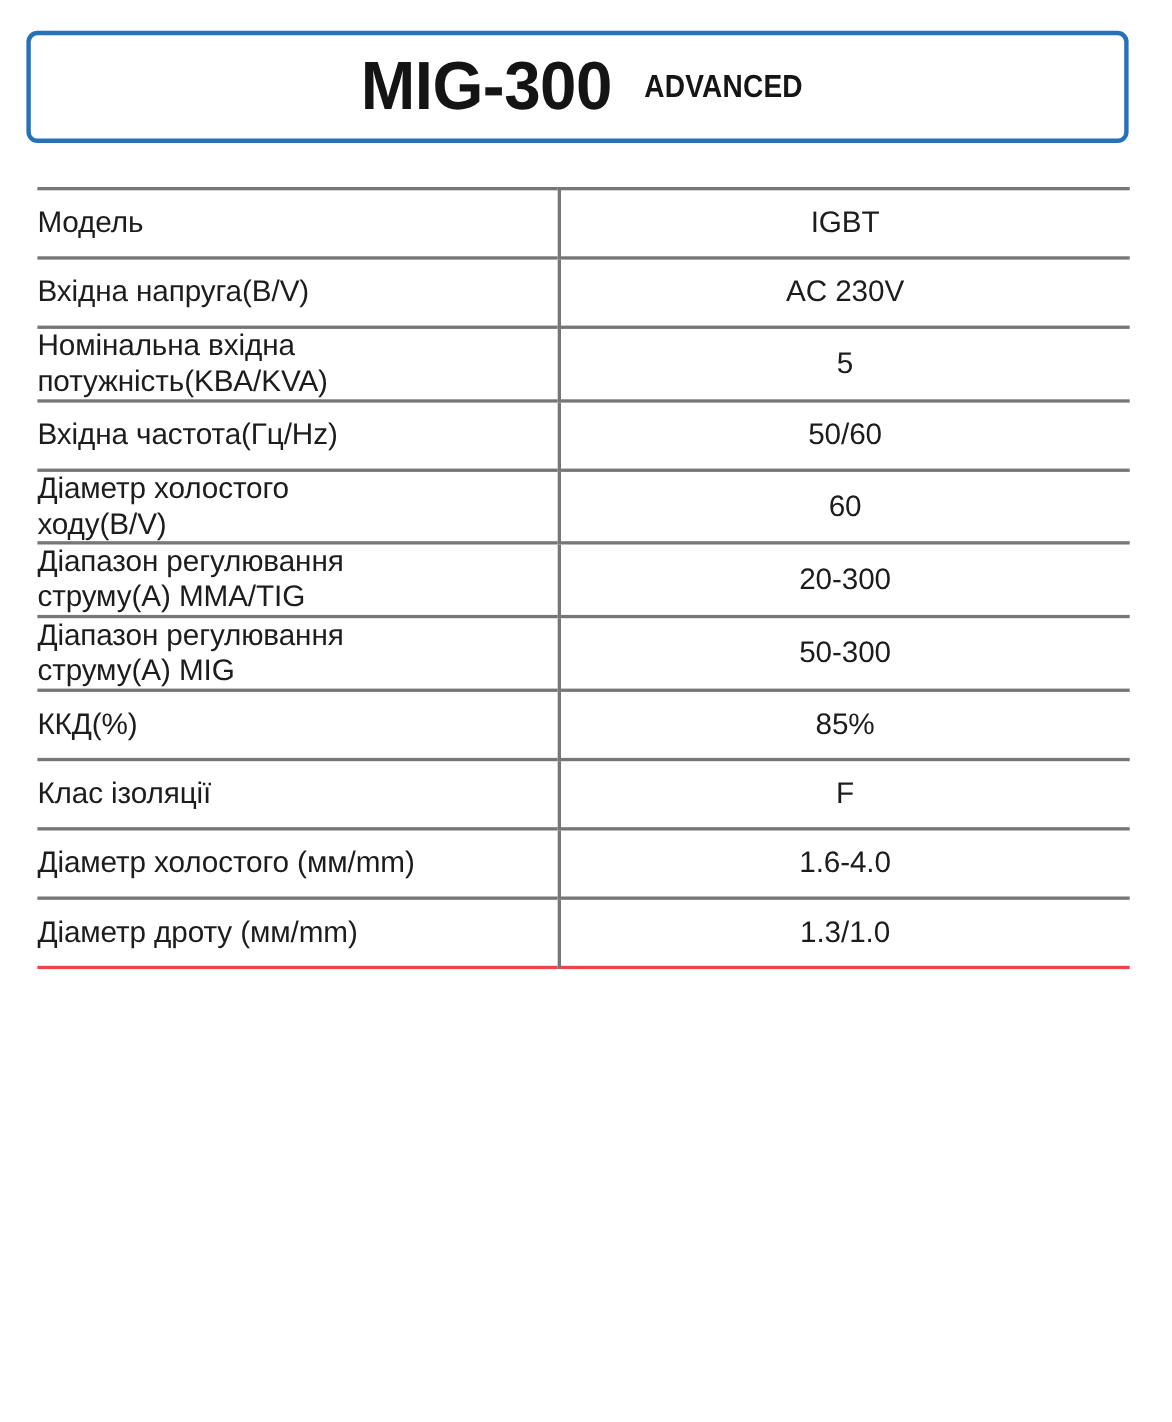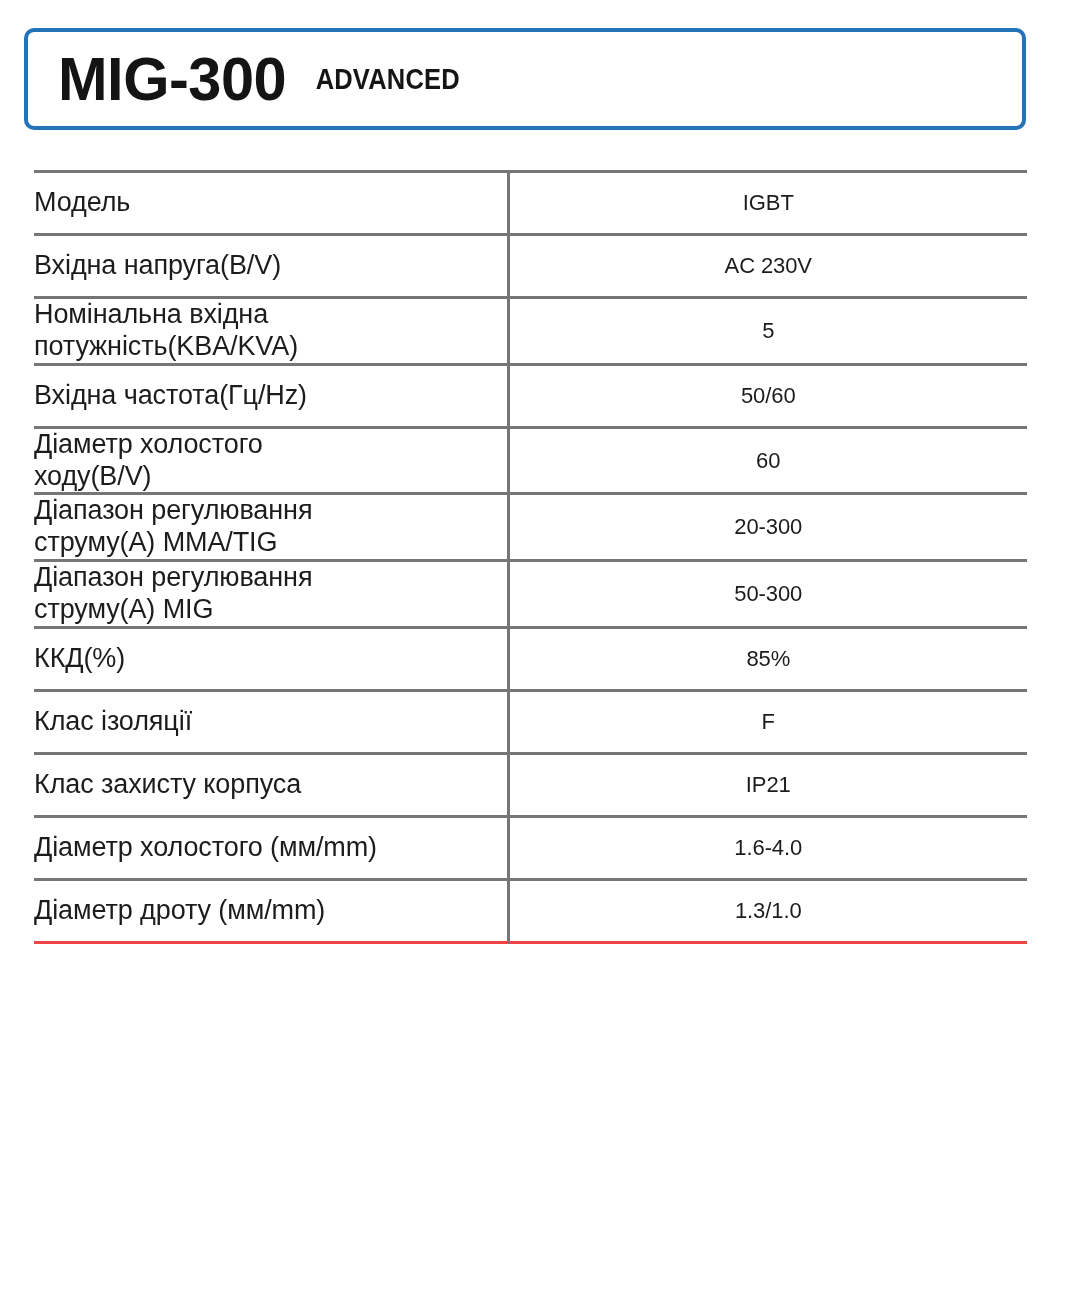--- a/index.html
+++ b/index.html
@@ -23,21 +23,21 @@
     left: 24px;
     top: 28px;
     width: 1002px;
     height: 102px;
     box-sizing: border-box;
     border: 4px solid #2473b8;
     border-radius: 10px;
     background: #ffffff;
     display: flex;
     align-items: center;
-    justify-content: flex-start;
+    justify-content: center;
     padding: 0 22px 0 30px;
   }
   #product-title {
     font-size: 62px;
     font-weight: 700;
     letter-spacing: -0.5px;
     color: #141414;
     line-height: 1;
     font-family: "Liberation Sans", "DejaVu Sans", sans-serif;
     transform: scaleX(0.96);
@@ -81,21 +81,21 @@
   }
   td.cell-label {
     font-size: 27px;
     line-height: 1.18;
     padding: 11px 8px 11px 8px;
     text-align: left;
     border-right: 3px solid #767676;
     letter-spacing: -0.1px;
   }
   td.cell-value {
-    font-size: 22px;
+    font-size: 27px;
     line-height: 1.18;
     padding: 11px 10px;
     text-align: center;
     letter-spacing: -0.1px;
   }
   
   tr.row-single td { height: 60px; }
   tr.row-double  td { height: 62px; }
 
   .nowrap { white-space: nowrap; }
@@ -158,24 +158,20 @@
       </tr>
       <tr class="row-single">
         <td class="cell-label"><span class="nowrap">ККД(%)</span></td>
         <td class="cell-value">85%</td>
       </tr>
       <tr class="row-single">
         <td class="cell-label"><span class="nowrap">Клас ізоляції</span></td>
         <td class="cell-value">F</td>
       </tr>
       <tr class="row-single">
-        <td class="cell-label"><span class="nowrap">Клас захисту корпуса</span></td>
-        <td class="cell-value">IP21</td>
-      </tr>
-      <tr class="row-single">
         <td class="cell-label"><span class="nowrap">Діаметр холостого (мм/mm)</span></td>
         <td class="cell-value">1.6-4.0</td>
       </tr>
       <tr class="row-single">
         <td class="cell-label"><span class="nowrap">Діаметр дроту (мм/mm)</span></td>
         <td class="cell-value">1.3/1.0</td>
       </tr>
     </tbody>
 </table>
 

